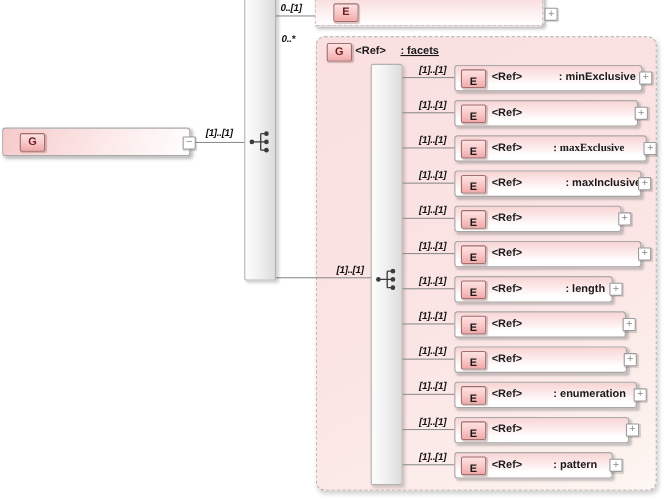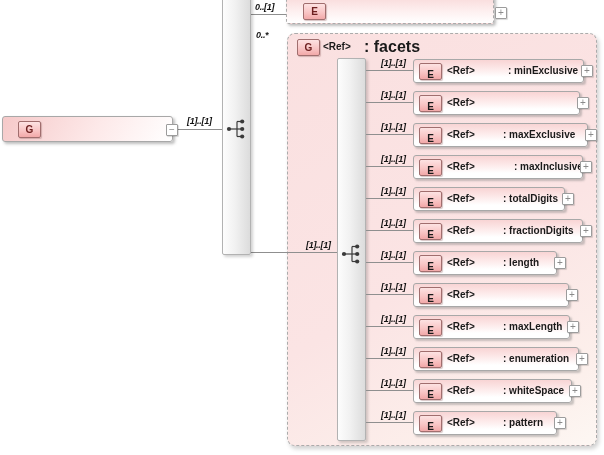--- a/index.html
+++ b/index.html
@@ -51,21 +51,21 @@
           text-align:center;line-height:9px;box-shadow:1px 1px 1px rgba(0,0,0,0.15);}
 </style>
 </head>
 <body>
 
 <div class="stage">
 
   <div class="facets" style="left:287px;top:33px;width:308px;height:411px;">
     <span class="badge" style="left:9px;top:5px;">G</span>
     <span style="position:absolute;left:35px;top:4px;font-size:10px;font-weight:bold;color:#1a1a1a;line-height:17px;">&lt;Ref&gt;</span>
-    <span style="position:absolute;left:76px;top:4px;font-size:16px;font-weight:bold;color:#1a1a1a;line-height:17px;">: facets</span>
+    <span style="position:absolute;left:76px;top:4px;font-size:10px;font-weight:bold;color:#1a1a1a;line-height:17px;text-decoration:underline;">: facets</span>
   </div>
 
   <div class="hline" style="left:177px;top:129px;width:45px;"></div>
   <div class="card" style="left:187px;top:116px;">[1]..[1]</div>
 
   <div class="hline" style="left:251px;top:14px;width:36px;"></div>
   <div class="card" style="left:255px;top:2px;">0..[1]</div>
 
   <div class="card" style="left:256px;top:30px;">0..*</div>
 
@@ -125,92 +125,88 @@
     <span class="badge" style="left:5px;top:3px;">E</span>
     <span style="left:33px;">&lt;Ref&gt;</span>
     <div class="handle" style="left:163px;top:5px;">+</div>
   </div>
 
   <div class="hline" style="left:366px;top:134px;width:47px;"></div>
   <div class="card" style="left:381px;top:122px;">[1]..[1]</div>
   <div class="ebox" style="left:413px;top:123px;width:173px;height:22px;">
     <span class="badge" style="left:5px;top:3px;">E</span>
     <span style="left:33px;">&lt;Ref&gt;</span>
-    <span style="left:89px;">: maxExclusive</span>
+    <span style="left:89px;font-family:Liberation Serif, serif;">: maxExclusive</span>
     <div class="handle" style="left:171px;top:5px;">+</div>
   </div>
 
   <div class="hline" style="left:366px;top:166px;width:47px;"></div>
   <div class="card" style="left:381px;top:154px;">[1]..[1]</div>
   <div class="ebox" style="left:413px;top:155px;width:168px;height:22px;">
     <span class="badge" style="left:5px;top:3px;">E</span>
     <span style="left:33px;">&lt;Ref&gt;</span>
     <span style="left:100px;">: maxInclusive</span>
     <div class="handle" style="left:166px;top:5px;">+</div>
   </div>
 
   <div class="hline" style="left:366px;top:198px;width:47px;"></div>
   <div class="card" style="left:381px;top:186px;">[1]..[1]</div>
   <div class="ebox" style="left:413px;top:187px;width:150px;height:22px;">
     <span class="badge" style="left:5px;top:3px;">E</span>
     <span style="left:33px;">&lt;Ref&gt;</span>
-    <span style="left:89px;">: totalDigits</span>
     <div class="handle" style="left:148px;top:5px;">+</div>
   </div>
 
   <div class="hline" style="left:366px;top:230px;width:47px;"></div>
   <div class="card" style="left:381px;top:218px;">[1]..[1]</div>
   <div class="ebox" style="left:413px;top:219px;width:168px;height:22px;">
     <span class="badge" style="left:5px;top:3px;">E</span>
     <span style="left:33px;">&lt;Ref&gt;</span>
-    <span style="left:89px;">: fractionDigits</span>
     <div class="handle" style="left:166px;top:5px;">+</div>
   </div>
 
   <div class="hline" style="left:366px;top:262px;width:47px;"></div>
   <div class="card" style="left:381px;top:250px;">[1]..[1]</div>
   <div class="ebox" style="left:413px;top:251px;width:142px;height:22px;">
     <span class="badge" style="left:5px;top:3px;">E</span>
     <span style="left:33px;">&lt;Ref&gt;</span>
-    <span style="left:89px;">: length</span>
+    <span style="left:100px;">: length</span>
     <div class="handle" style="left:140px;top:5px;">+</div>
   </div>
 
   <div class="hline" style="left:366px;top:294px;width:47px;"></div>
   <div class="card" style="left:381px;top:282px;">[1]..[1]</div>
   <div class="ebox" style="left:413px;top:283px;width:154px;height:22px;">
     <span class="badge" style="left:5px;top:3px;">E</span>
     <span style="left:33px;">&lt;Ref&gt;</span>
     <div class="handle" style="left:152px;top:5px;">+</div>
   </div>
 
   <div class="hline" style="left:366px;top:326px;width:47px;"></div>
   <div class="card" style="left:381px;top:314px;">[1]..[1]</div>
   <div class="ebox" style="left:413px;top:315px;width:155px;height:22px;">
     <span class="badge" style="left:5px;top:3px;">E</span>
     <span style="left:33px;">&lt;Ref&gt;</span>
-    <span style="left:89px;">: maxLength</span>
     <div class="handle" style="left:153px;top:5px;">+</div>
   </div>
 
   <div class="hline" style="left:366px;top:358px;width:47px;"></div>
   <div class="card" style="left:381px;top:346px;">[1]..[1]</div>
   <div class="ebox" style="left:413px;top:347px;width:164px;height:22px;">
     <span class="badge" style="left:5px;top:3px;">E</span>
     <span style="left:33px;">&lt;Ref&gt;</span>
     <span style="left:89px;">: enumeration</span>
     <div class="handle" style="left:162px;top:5px;">+</div>
   </div>
 
   <div class="hline" style="left:366px;top:390px;width:47px;"></div>
   <div class="card" style="left:381px;top:378px;">[1]..[1]</div>
   <div class="ebox" style="left:413px;top:379px;width:157px;height:22px;">
     <span class="badge" style="left:5px;top:3px;">E</span>
     <span style="left:33px;">&lt;Ref&gt;</span>
-    <span style="left:89px;">: whiteSpace</span>
     <div class="handle" style="left:155px;top:5px;">+</div>
   </div>
 
   <div class="hline" style="left:366px;top:422px;width:47px;"></div>
   <div class="card" style="left:381px;top:410px;">[1]..[1]</div>
   <div class="ebox" style="left:413px;top:411px;width:142px;height:22px;">
     <span class="badge" style="left:5px;top:3px;">E</span>
     <span style="left:33px;">&lt;Ref&gt;</span>
     <span style="left:89px;">: pattern</span>
     <div class="handle" style="left:140px;top:5px;">+</div>

